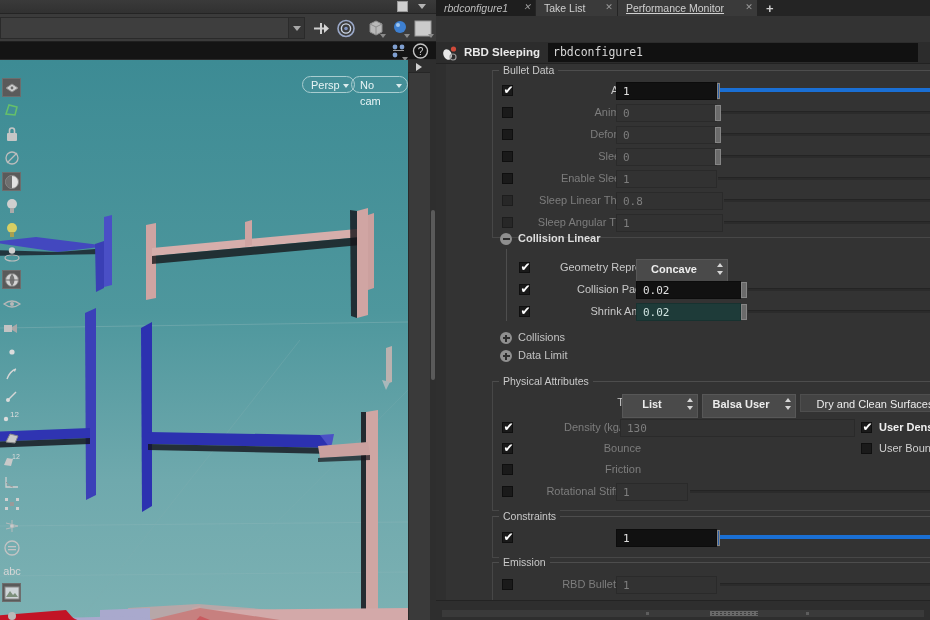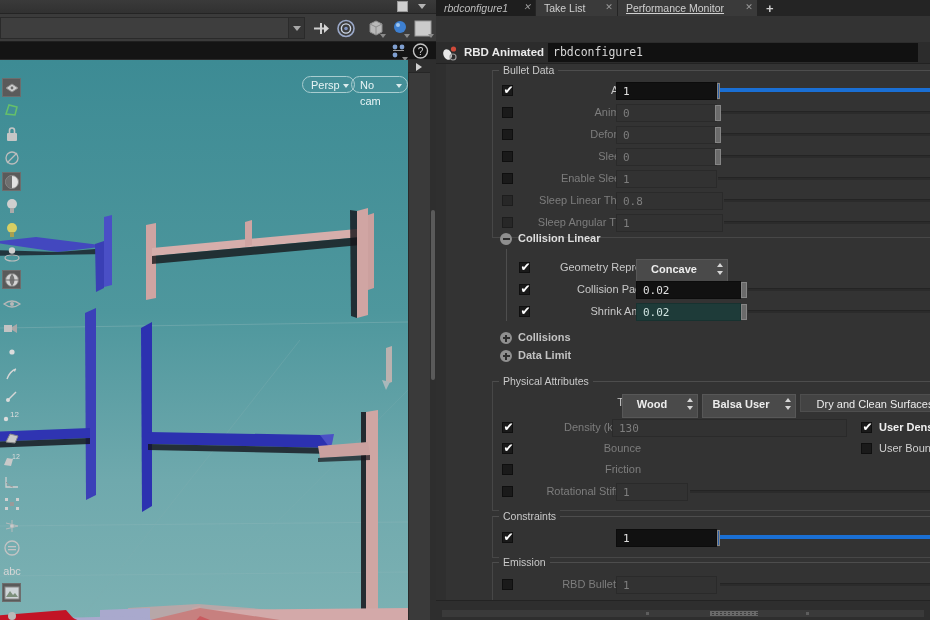--- a/index.html
+++ b/index.html
@@ -255,21 +255,21 @@
     background:#2d2d2d;
   }
   .folder-ico.closed::before {
     content:""; position:absolute; left:5px; top:2.5px; width:2px; height:7px;
     background:#2d2d2d;
   }
   .folder-label {
     position:absolute; left:18px; top:0; font-size:11px; color:#ddd;
     font-weight:bold; white-space:nowrap;
   }
-  .folder-label.light { font-weight:bold; color:#c2c2c2;text-align:right; }
+  .folder-label.light { font-weight:normal; color:#c2c2c2;text-align:right; }
   #nest-line {
     position:absolute; width:1px; background:#4e4e4e;
   }
   .sidelabel {
     position:absolute; font-size:11px; color:#cfcfcf; white-space:nowrap;
   }
   .sidelabel.bold { font-weight:bold; color:#f0f0f0; }
   #bottom-bar {
     position:absolute; left:436px; top:600px; width:494px; height:20px;
     background:#2e2e2e; border-top:1px solid #232323;
@@ -613,21 +613,21 @@
 
 
     <div id="nodeheader">
       <div id="node-ico">
         <svg width="17" height="17" viewBox="0 0 17 17">
           <ellipse cx="5.5" cy="9.5" rx="4" ry="5.5" fill="#e8e8e8" transform="rotate(-25 5.5 9.5)"></ellipse>
           <circle cx="11.5" cy="4" r="2.6" fill="#d04a3a"></circle>
           <circle cx="11" cy="12" r="3" fill="none" stroke="#9a9a9a" stroke-width="1.2"></circle>
         </svg>
       </div>
-      <div id="node-type">RBD Animated</div>
+      <div id="node-type">RBD Sleeping</div>
       <div id="node-name">rbdconfigure1</div>
     </div>
 
     <div id="paramarea">
       <div id="param-leftgutter"></div>
 
       <div class="fieldset" style="left:56px; top:6px; width:440px; height:168px;">
         <div class="fieldset-legend">Bullet Data</div>
       </div>
 
@@ -724,34 +724,34 @@
         <div class="folder-label light">Data Limit</div>
       </div>
 
       <div class="fieldset" style="left:56px; top:317px; width:440px; height:130px;">
         <div class="fieldset-legend">Physical Attributes</div>
       </div>
 
       <div class="prow" style="left:0; top:329px; width:494px;">
         <div class="plabel" style="left:120px; width:85px;">Type</div>
         <div class="pmenu" style="left:186px; width:76px;">
-          <div class="pmenu-label" style="width:58px;">Wood</div>
+          <div class="pmenu-label" style="width:58px;">List</div>
           <div class="pmenu-arrows"></div>
         </div>
         <div class="pmenu" style="left:266px; width:94px;">
           <div class="pmenu-label" style="width:76px;">Balsa User</div>
           <div class="pmenu-arrows"></div>
         </div>
         <div class="ptoggle flat" style="left:364px; width:150px;">Dry and Clean Surfaces</div>
       </div>
 
       <div class="prow" style="left:0; top:354px; width:494px;">
         <div class="pcheck on" style="left:66px;"></div>
         <div class="plabel dis" style="left:90px; width:115px;">Density (kg/m3)</div>
-        <div class="pfield" style="left:176px; width:235px;">130</div>
+        <div class="pfield" style="left:184px; width:235px;">130</div>
         <div class="pcheck on" style="left:425px;"></div>
         <div class="sidelabel bold" style="left:443px; top:3px;">User Density</div>
       </div>
 
       <div class="prow" style="left:0; top:375px; width:494px;">
         <div class="pcheck on" style="left:66px;"></div>
         <div class="plabel dis" style="left:90px; width:115px;">Bounce</div>
         <div class="pcheck" style="left:425px;"></div>
         <div class="sidelabel" style="left:443px; top:3px;">User Bounce</div>
       </div>

